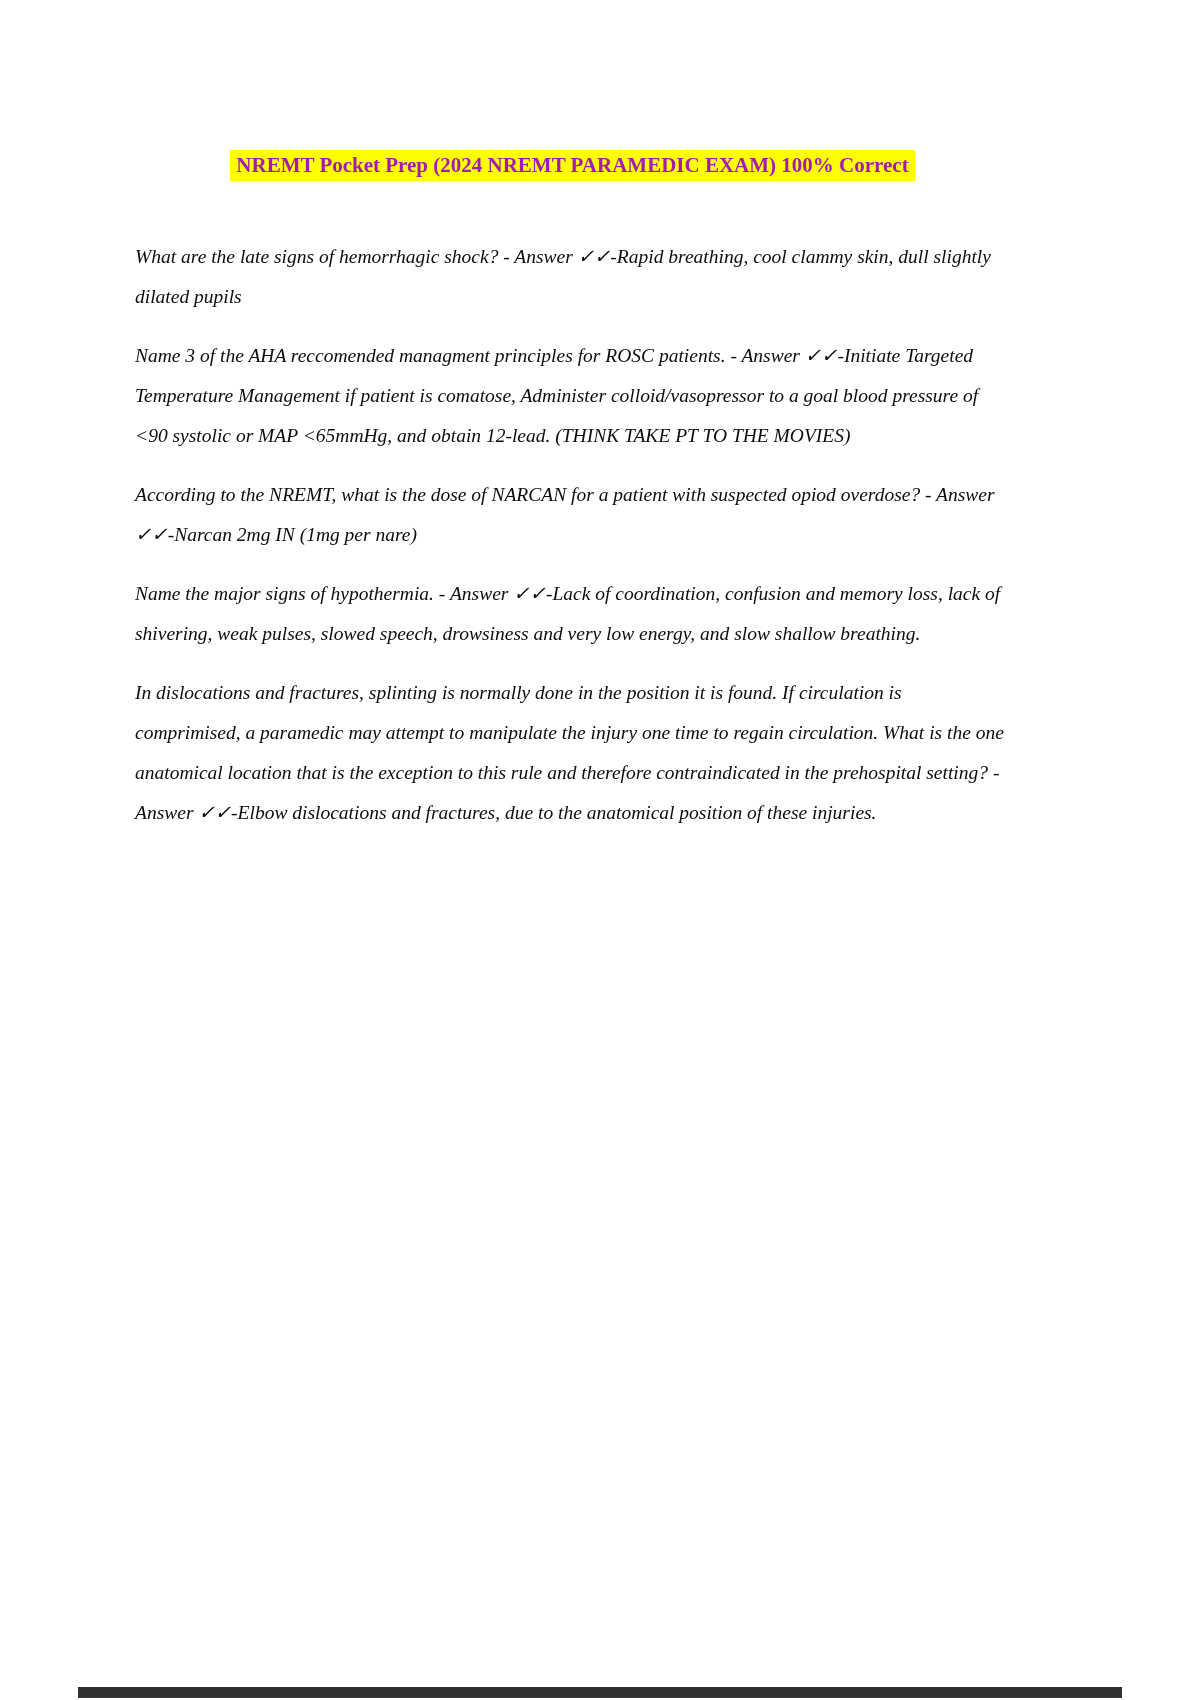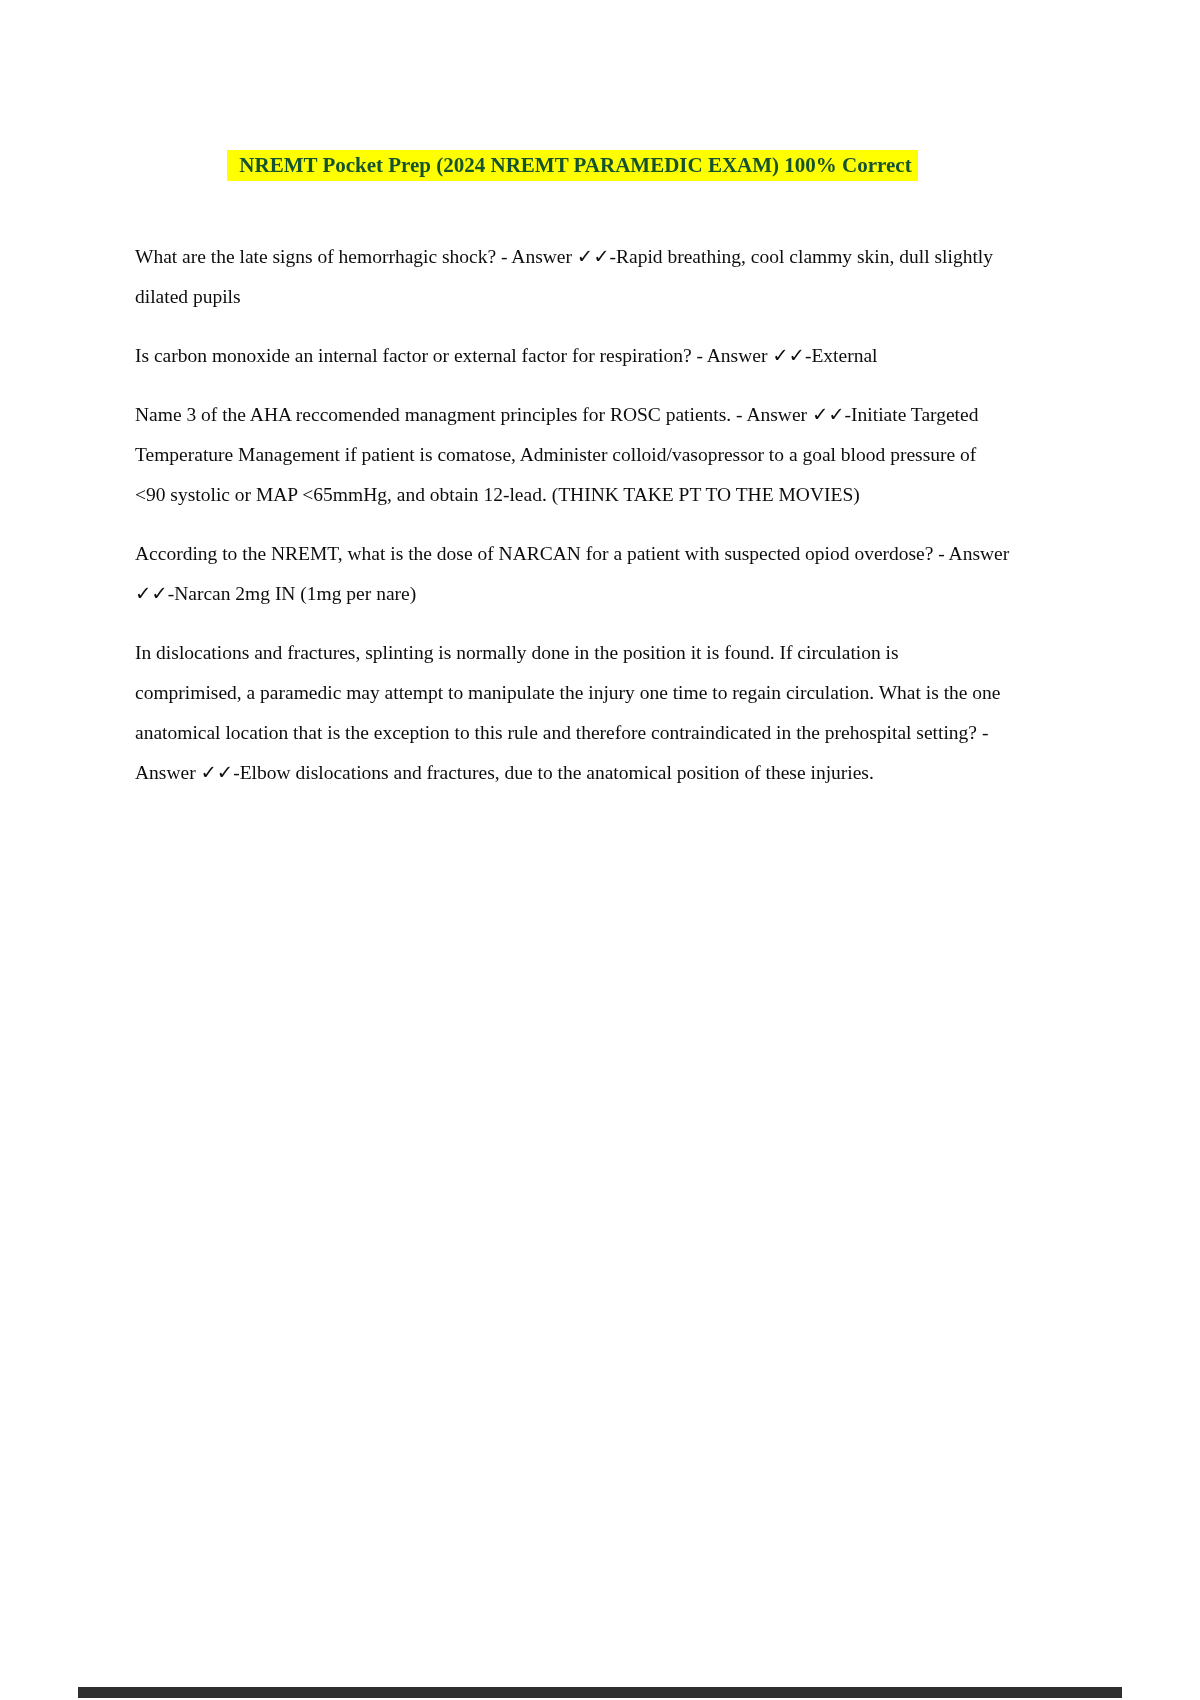--- a/index.html
+++ b/index.html
@@ -21,26 +21,27 @@
   }
   .doc-title {
     text-align: center;
     margin: 0 0 58px 0;
     font-size: 21px;
     font-weight: bold;
     line-height: 1.3;
   }
   .doc-title mark {
     background: #ffff00;
-    color: #14532d;
-    padding: 3px 6px 4px 12px;
+    color: #a21caf;
+    padding: 3px 6px 4px 6px;
   }
   .qa-list {
     margin: 0;
     padding: 0;
+    font-style: italic;
   }
   .qa {
     font-size: 19.5px;
     line-height: 40px;
     margin: 0 0 19px 0;
     text-align: left;
   }
   .page-gap {
     position: absolute;
     left: 78px;
@@ -55,28 +56,28 @@
 
 <div class="sheet">
   <div class="doc">
 
     <h1 class="doc-title"><mark>NREMT Pocket Prep (2024 NREMT PARAMEDIC EXAM) 100% Correct</mark></h1>
 
     <div class="qa-list">
 
         <p class="qa">What are the late signs of hemorrhagic shock? - Answer ✓✓-Rapid breathing, cool clammy skin, dull slightly dilated pupils</p>
 
-        <p class="qa">Is carbon monoxide an internal factor or external factor for respiration? - Answer ✓✓-External</p>
 
         <p class="qa">Name 3 of the AHA reccomended managment principles for ROSC patients. - Answer ✓✓-Initiate Targeted Temperature Management if patient is comatose, Administer colloid/vasopressor to a goal blood pressure of &lt;90 systolic or MAP &lt;65mmHg, and obtain 12-lead. (THINK TAKE PT TO THE MOVIES)</p>
 
         <p class="qa">According to the NREMT, what is the dose of NARCAN for a patient with suspected opiod overdose? - Answer ✓✓-Narcan 2mg IN (1mg per nare)</p>
 
 
 
+        <p class="qa">Name the major signs of hypothermia. - Answer ✓✓-Lack of coordination, confusion and memory loss, lack of shivering, weak pulses, slowed speech, drowsiness and very low energy, and slow shallow breathing.</p>
 
         <p class="qa">In dislocations and fractures, splinting is normally done in the position it is found. If circulation is comprimised, a paramedic may attempt to manipulate the injury one time to regain circulation. What is the one anatomical location that is the exception to this rule and therefore contraindicated in the prehospital setting? - Answer ✓✓-Elbow dislocations and fractures, due to the anatomical position of these injuries.</p>
 
       </div>
 
   </div>
 
   <div class="page-gap"></div>
 </div>
 

